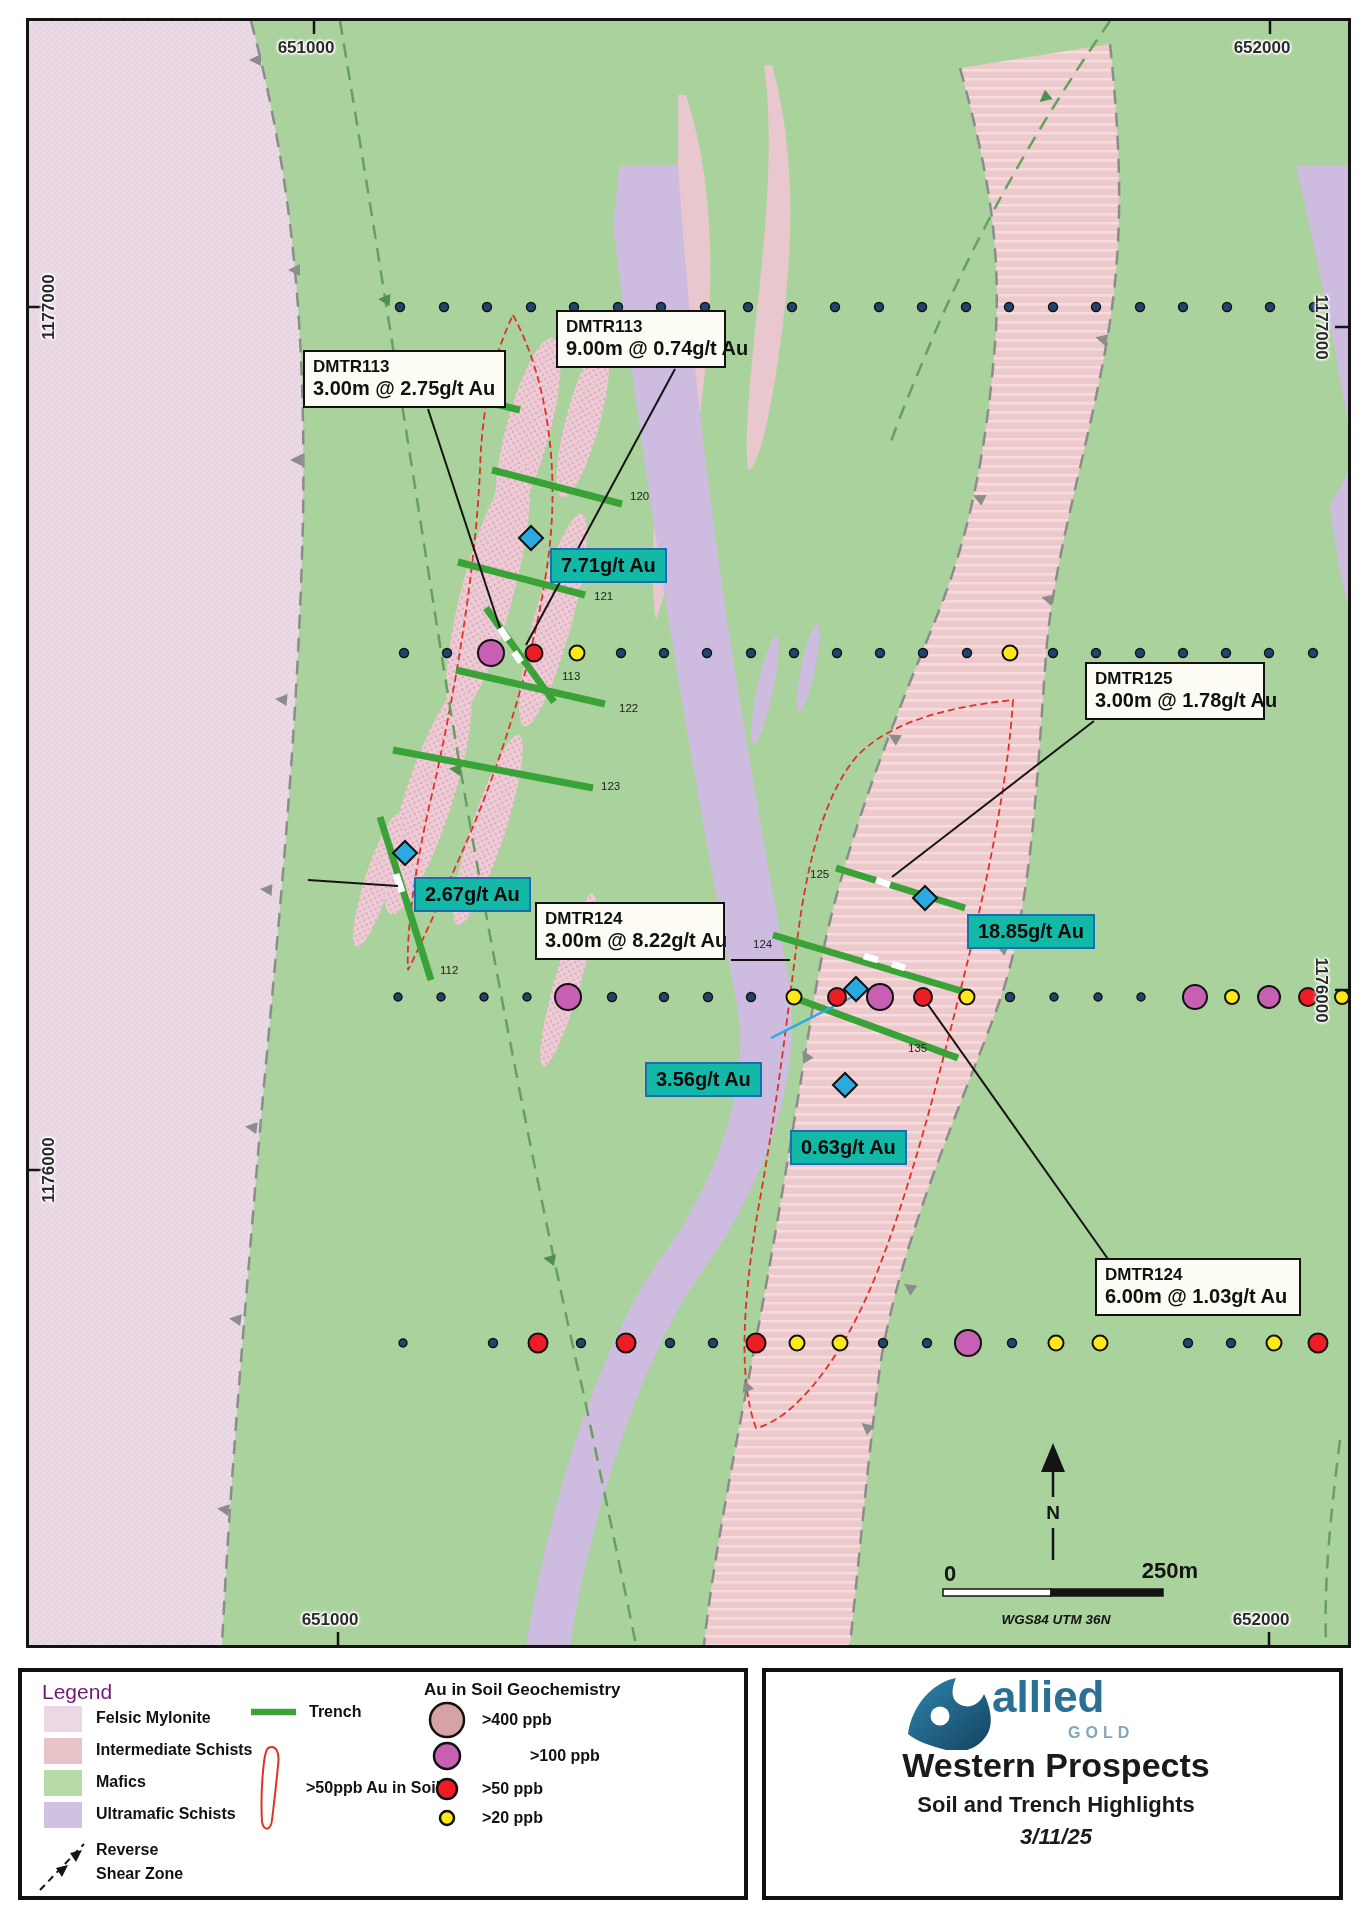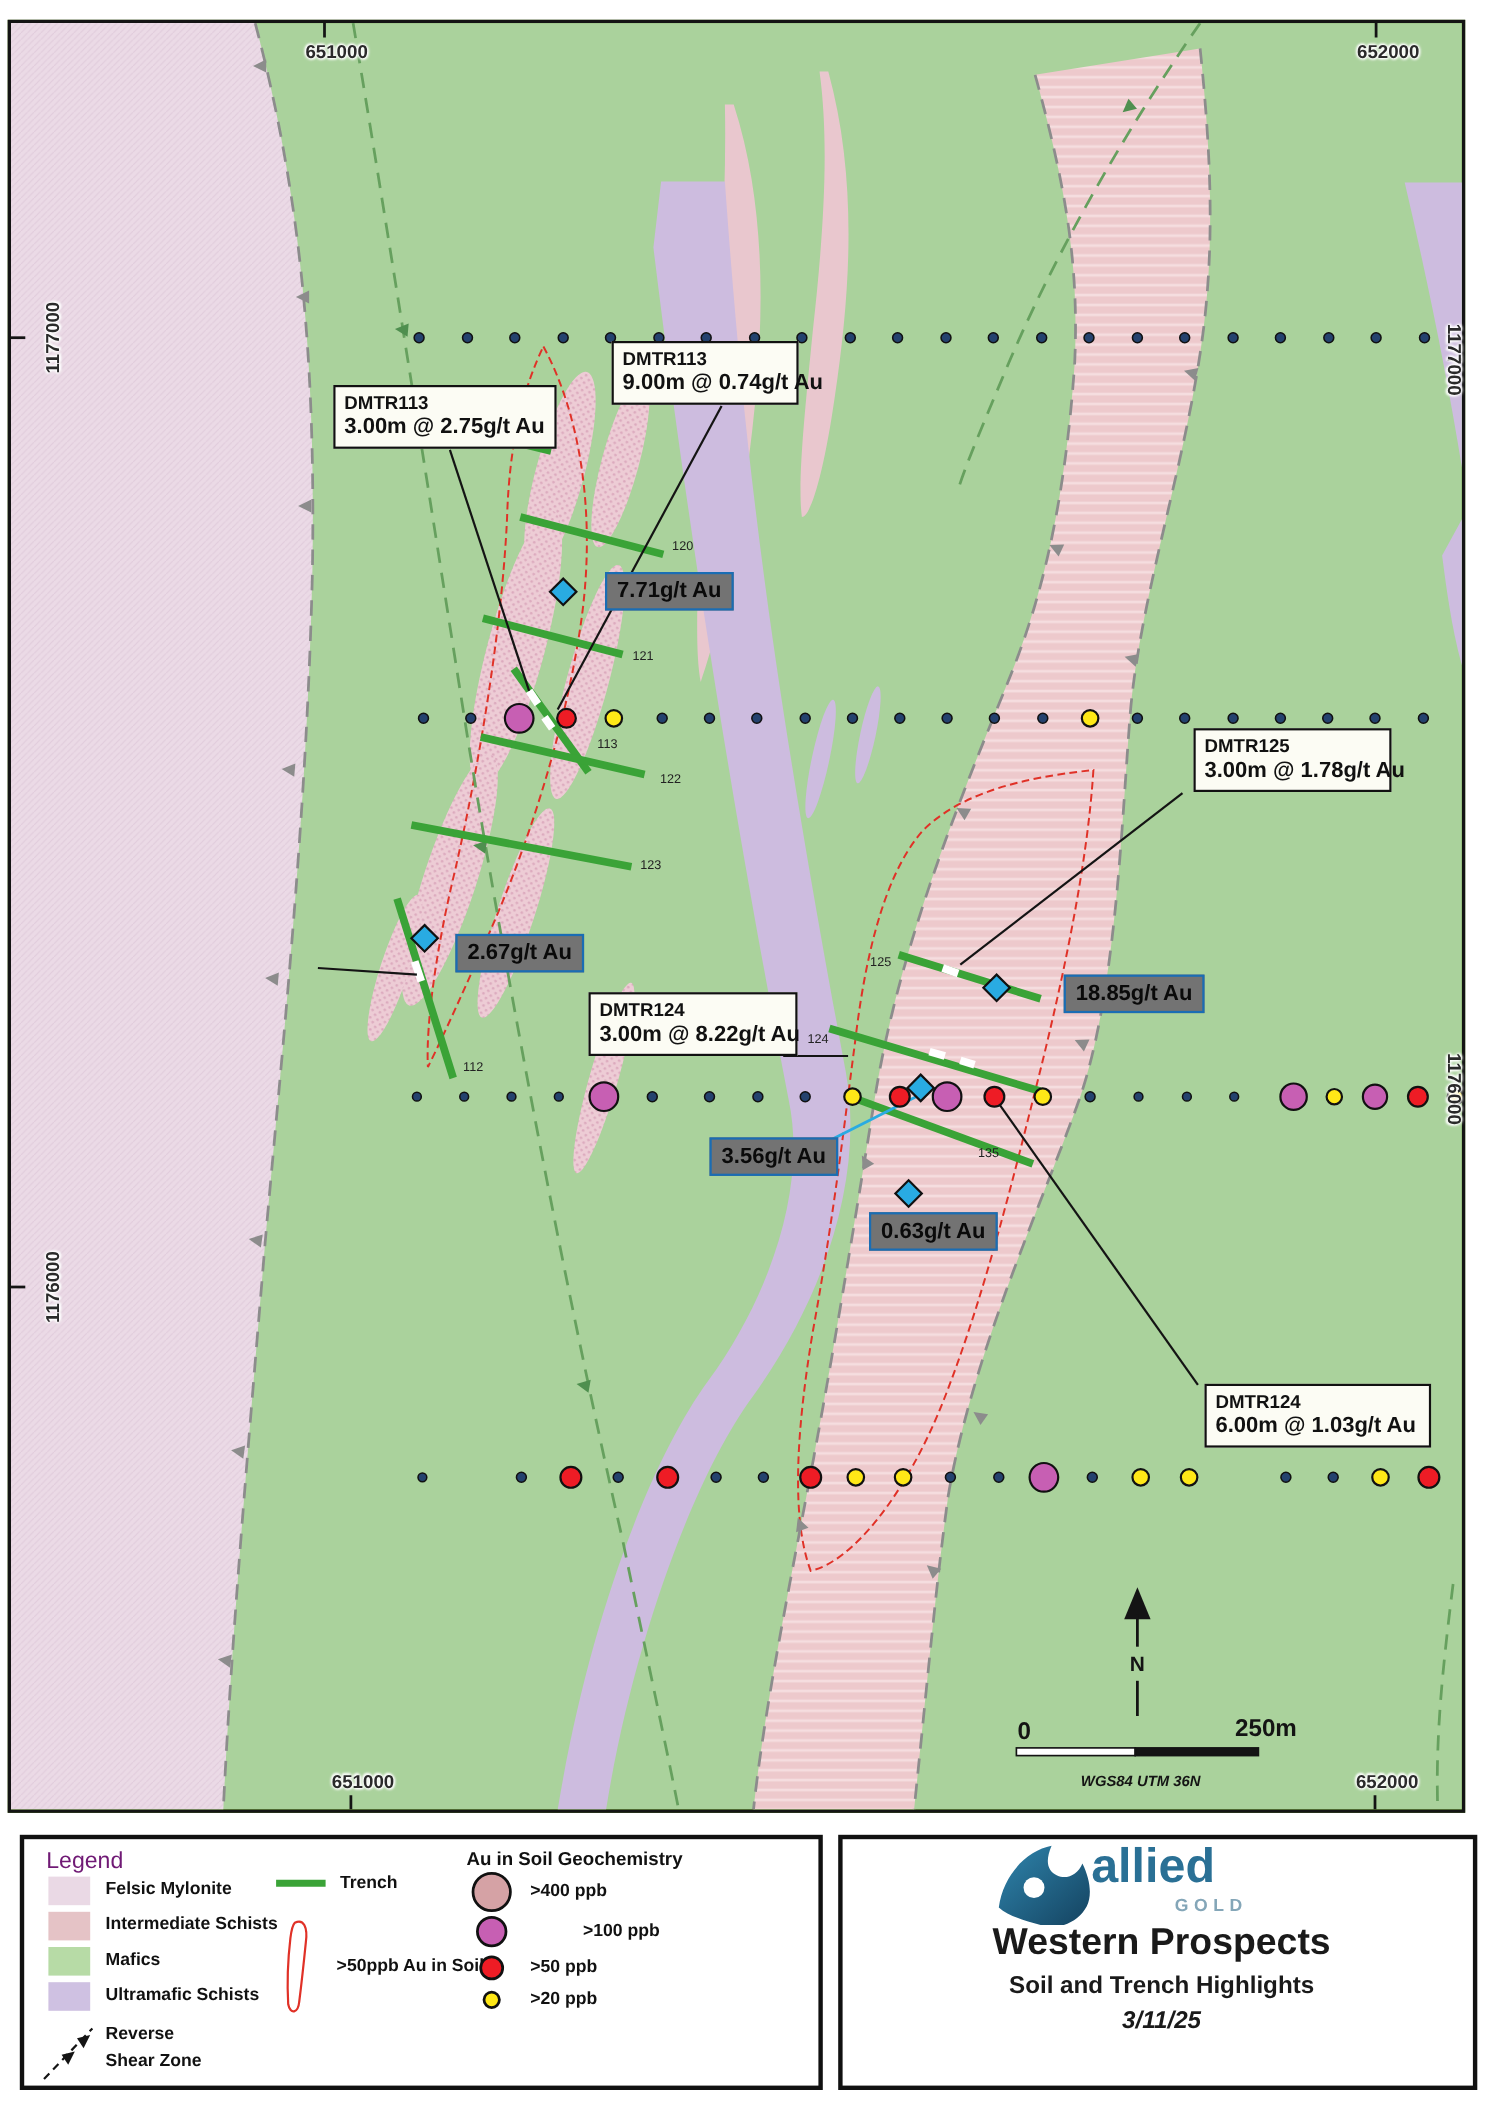--- a/index.html
+++ b/index.html
@@ -1,31 +1,31 @@
 <!DOCTYPE html>
 <html><head>
 <meta charset="utf-8">
 <style>
   html,body{margin:0;padding:0;background:#ffffff;}
   .page{position:relative;width:1361px;height:1911px;background:#ffffff;overflow:hidden;
         font-family:"Liberation Sans","DejaVu Sans",sans-serif;}
-  .map{position:absolute;left:7px;top:18px;width:1325px;height:1630px;box-sizing:border-box;
-       border:3px solid #141414;background:#4d7c0f;}
+  .map{position:absolute;left:26px;top:18px;width:1325px;height:1630px;box-sizing:border-box;
+       border:3px solid #141414;background:#ef4444;}
   .map svg{position:absolute;left:0;top:0;}
   #overlay{position:absolute;left:0;top:0;width:1361px;height:1911px;pointer-events:none;}
   .coord{position:absolute;transform:translate(-50%,-50%);font-size:17px;font-weight:600;color:#2a2a2a;
          text-shadow:0 0 3px #fff,0 0 3px #fff,0 0 4px #fff,1px 1px 2px #fff,-1px -1px 2px #fff;white-space:nowrap;}
   .coord.vl{transform:translate(-50%,-50%) rotate(-90deg);}
   .coord.vr{transform:translate(-50%,-50%) rotate(90deg);}
   .callout{position:absolute;background:#fcfcf4;border:2px solid #111;padding:5px 8px 6px 8px;
            box-sizing:border-box;line-height:1.15;}
   .callout .t{font-size:17px;font-weight:bold;color:#111;display:block;}
   .callout .v{font-size:20px;font-weight:bold;color:#111;display:block;white-space:nowrap;}
-  .tag{position:absolute;background:#737373;border:2.5px solid #1a6db4;color:#0a0a0a;font-weight:bold;
-       font-size:20px;padding:4px 9px;white-space:nowrap;box-sizing:border-box;}
+  .tag{position:absolute;background:#14b8a6;border:2.5px solid #1a6db4;color:#0a0a0a;font-weight:bold;
+       font-size:20px;padding:4px 9px;white-space:nowrap;box-sizing:border-box;margin-top:28px;}
   .legendbox{position:absolute;background:#fff;border:4px solid #111;box-sizing:border-box;}
   .lg-title{position:absolute;left:20px;top:8px;font-size:21px;color:#701a75;}
   .geo-row{position:absolute;left:22px;height:26px;}
   .geo-sw{position:absolute;left:0;top:0;width:38px;height:26px;}
   .geo-lb{position:absolute;left:52px;top:3px;font-size:16px;font-weight:600;color:#111;white-space:nowrap;}
   .au-lb{position:absolute;font-size:16px;font-weight:600;color:#111;white-space:nowrap;transform:translateY(-50%);}
   .smallbold{font-weight:bold;color:#111;position:absolute;white-space:nowrap;}
   .brand{position:absolute;font-weight:bold;color:#2a7095;font-size:44px;letter-spacing:0px;}
   .brandsub{position:absolute;font-weight:600;color:#84a6b8;font-size:16px;letter-spacing:5px;}
   .tb-title{position:absolute;transform:translateX(-50%);font-size:34px;font-weight:bold;color:#1a1a1a;white-space:nowrap;text-align:center;}

